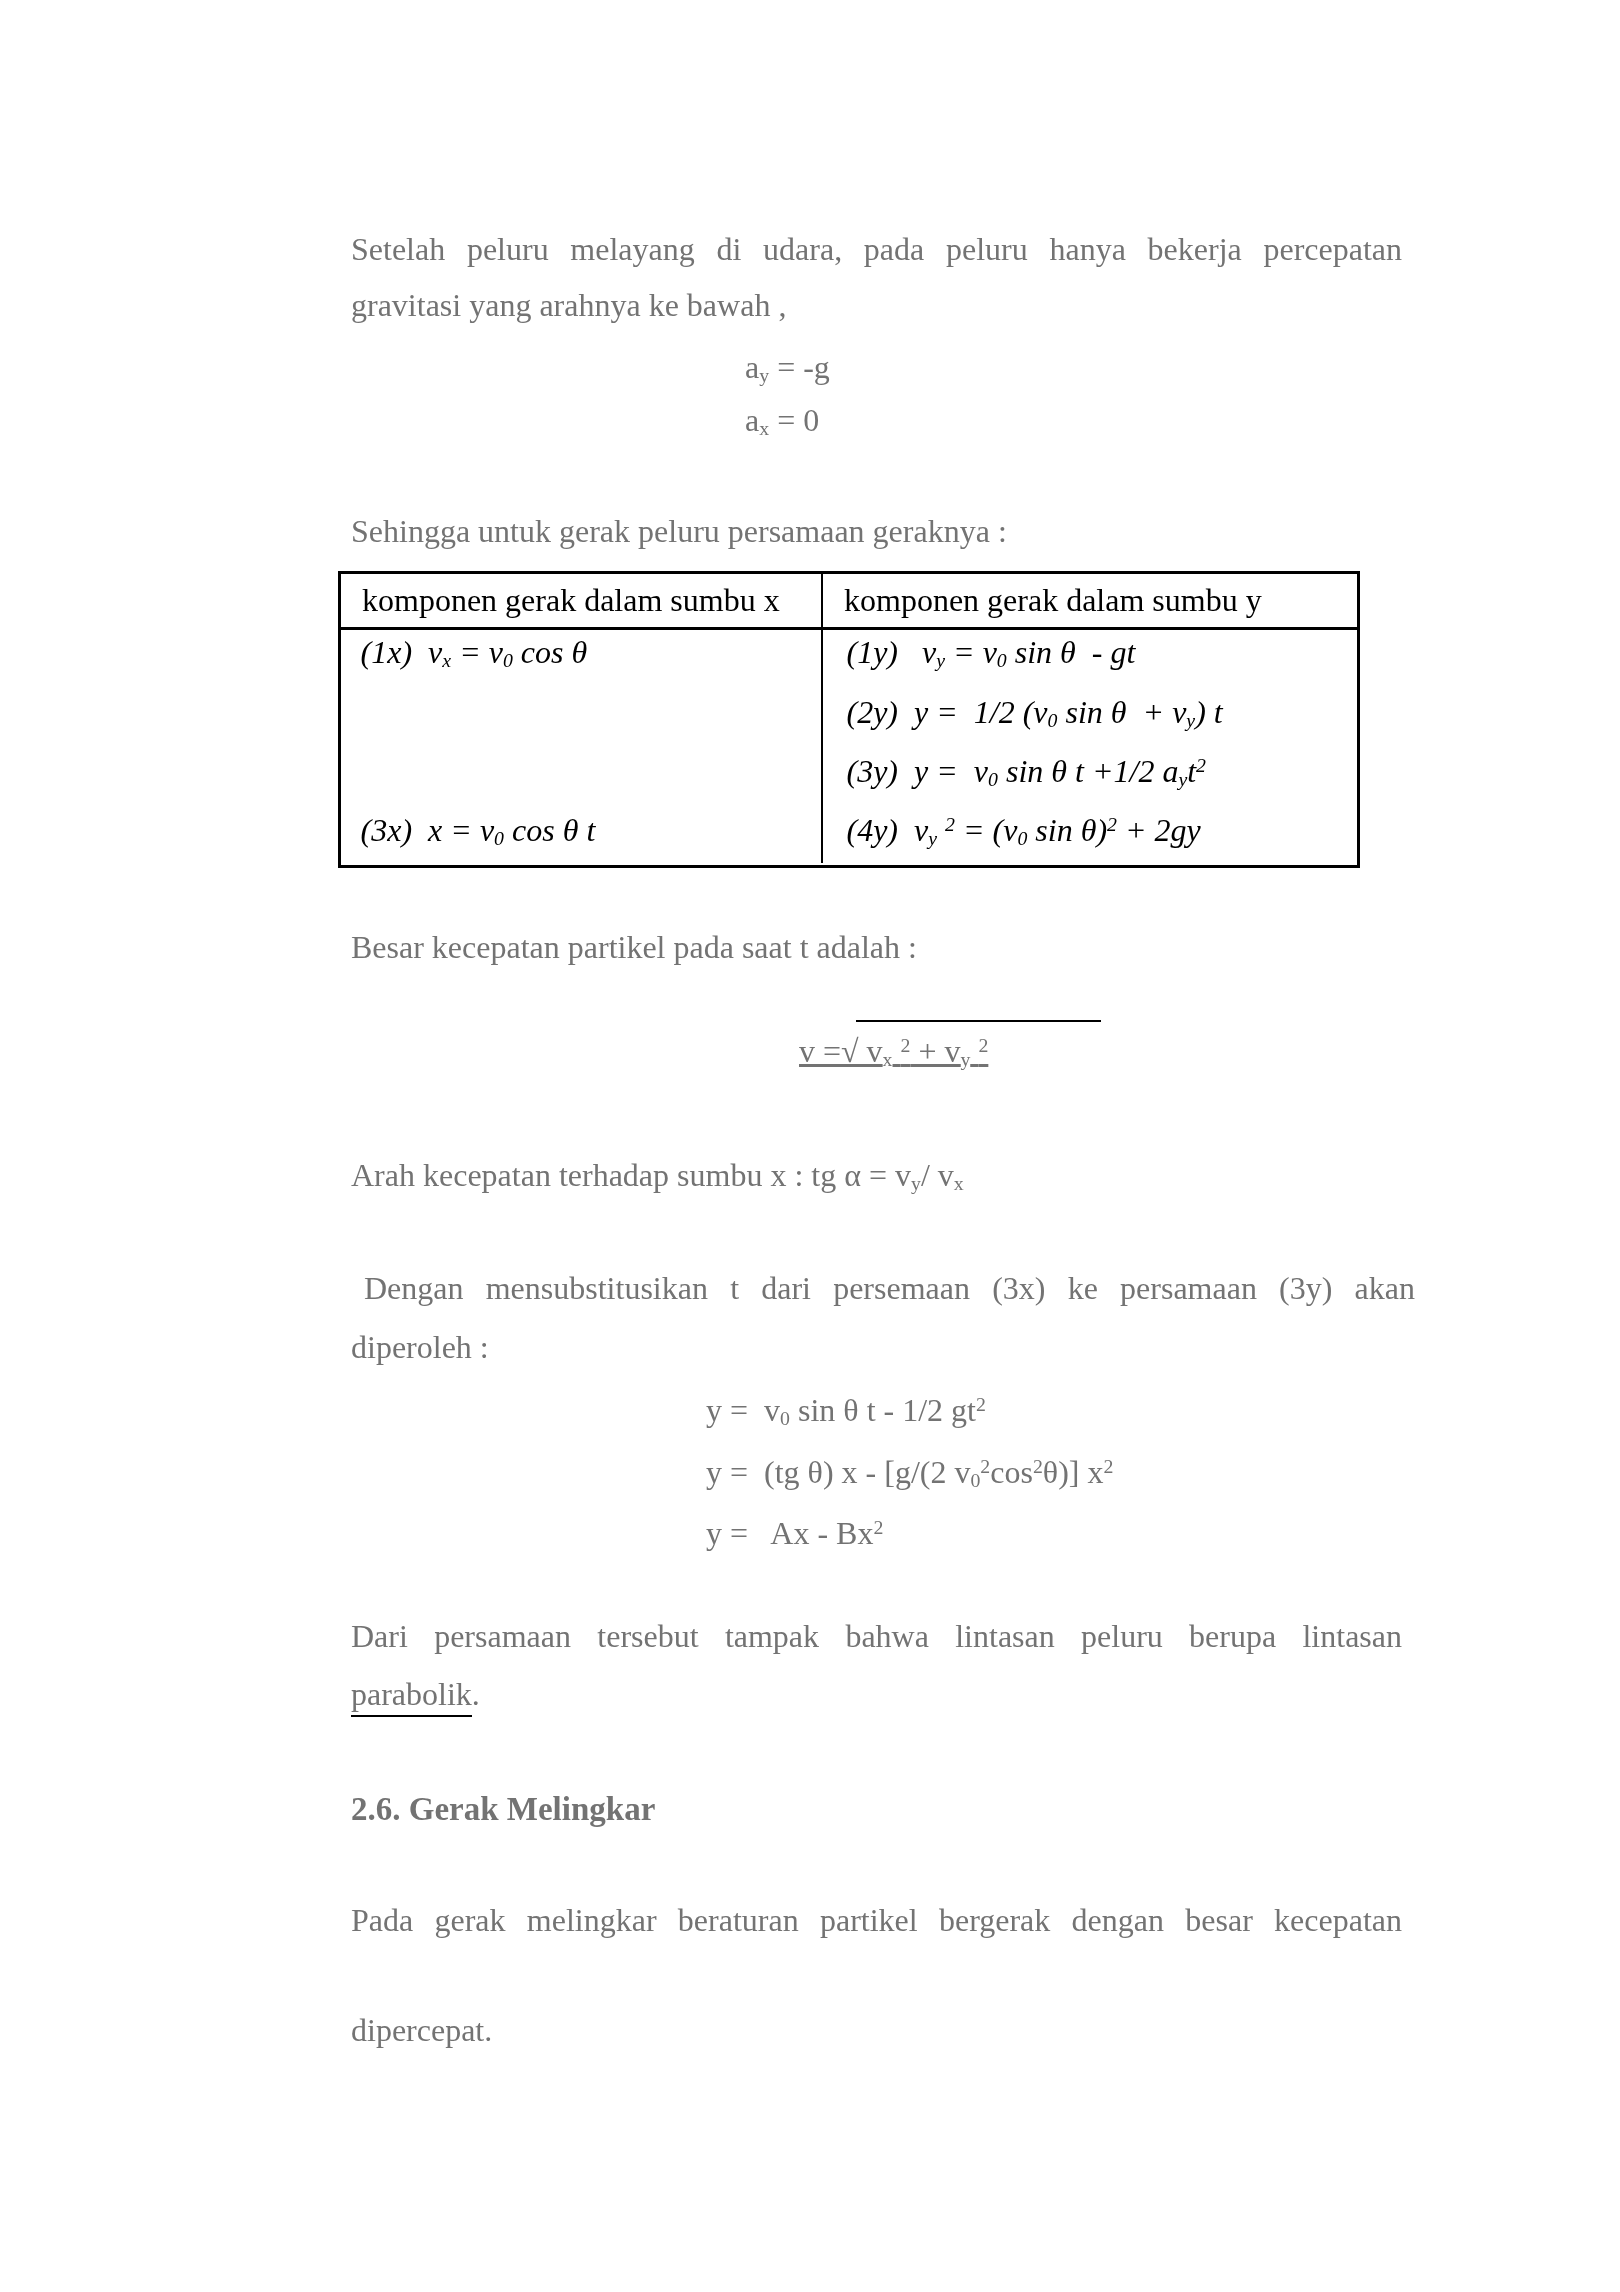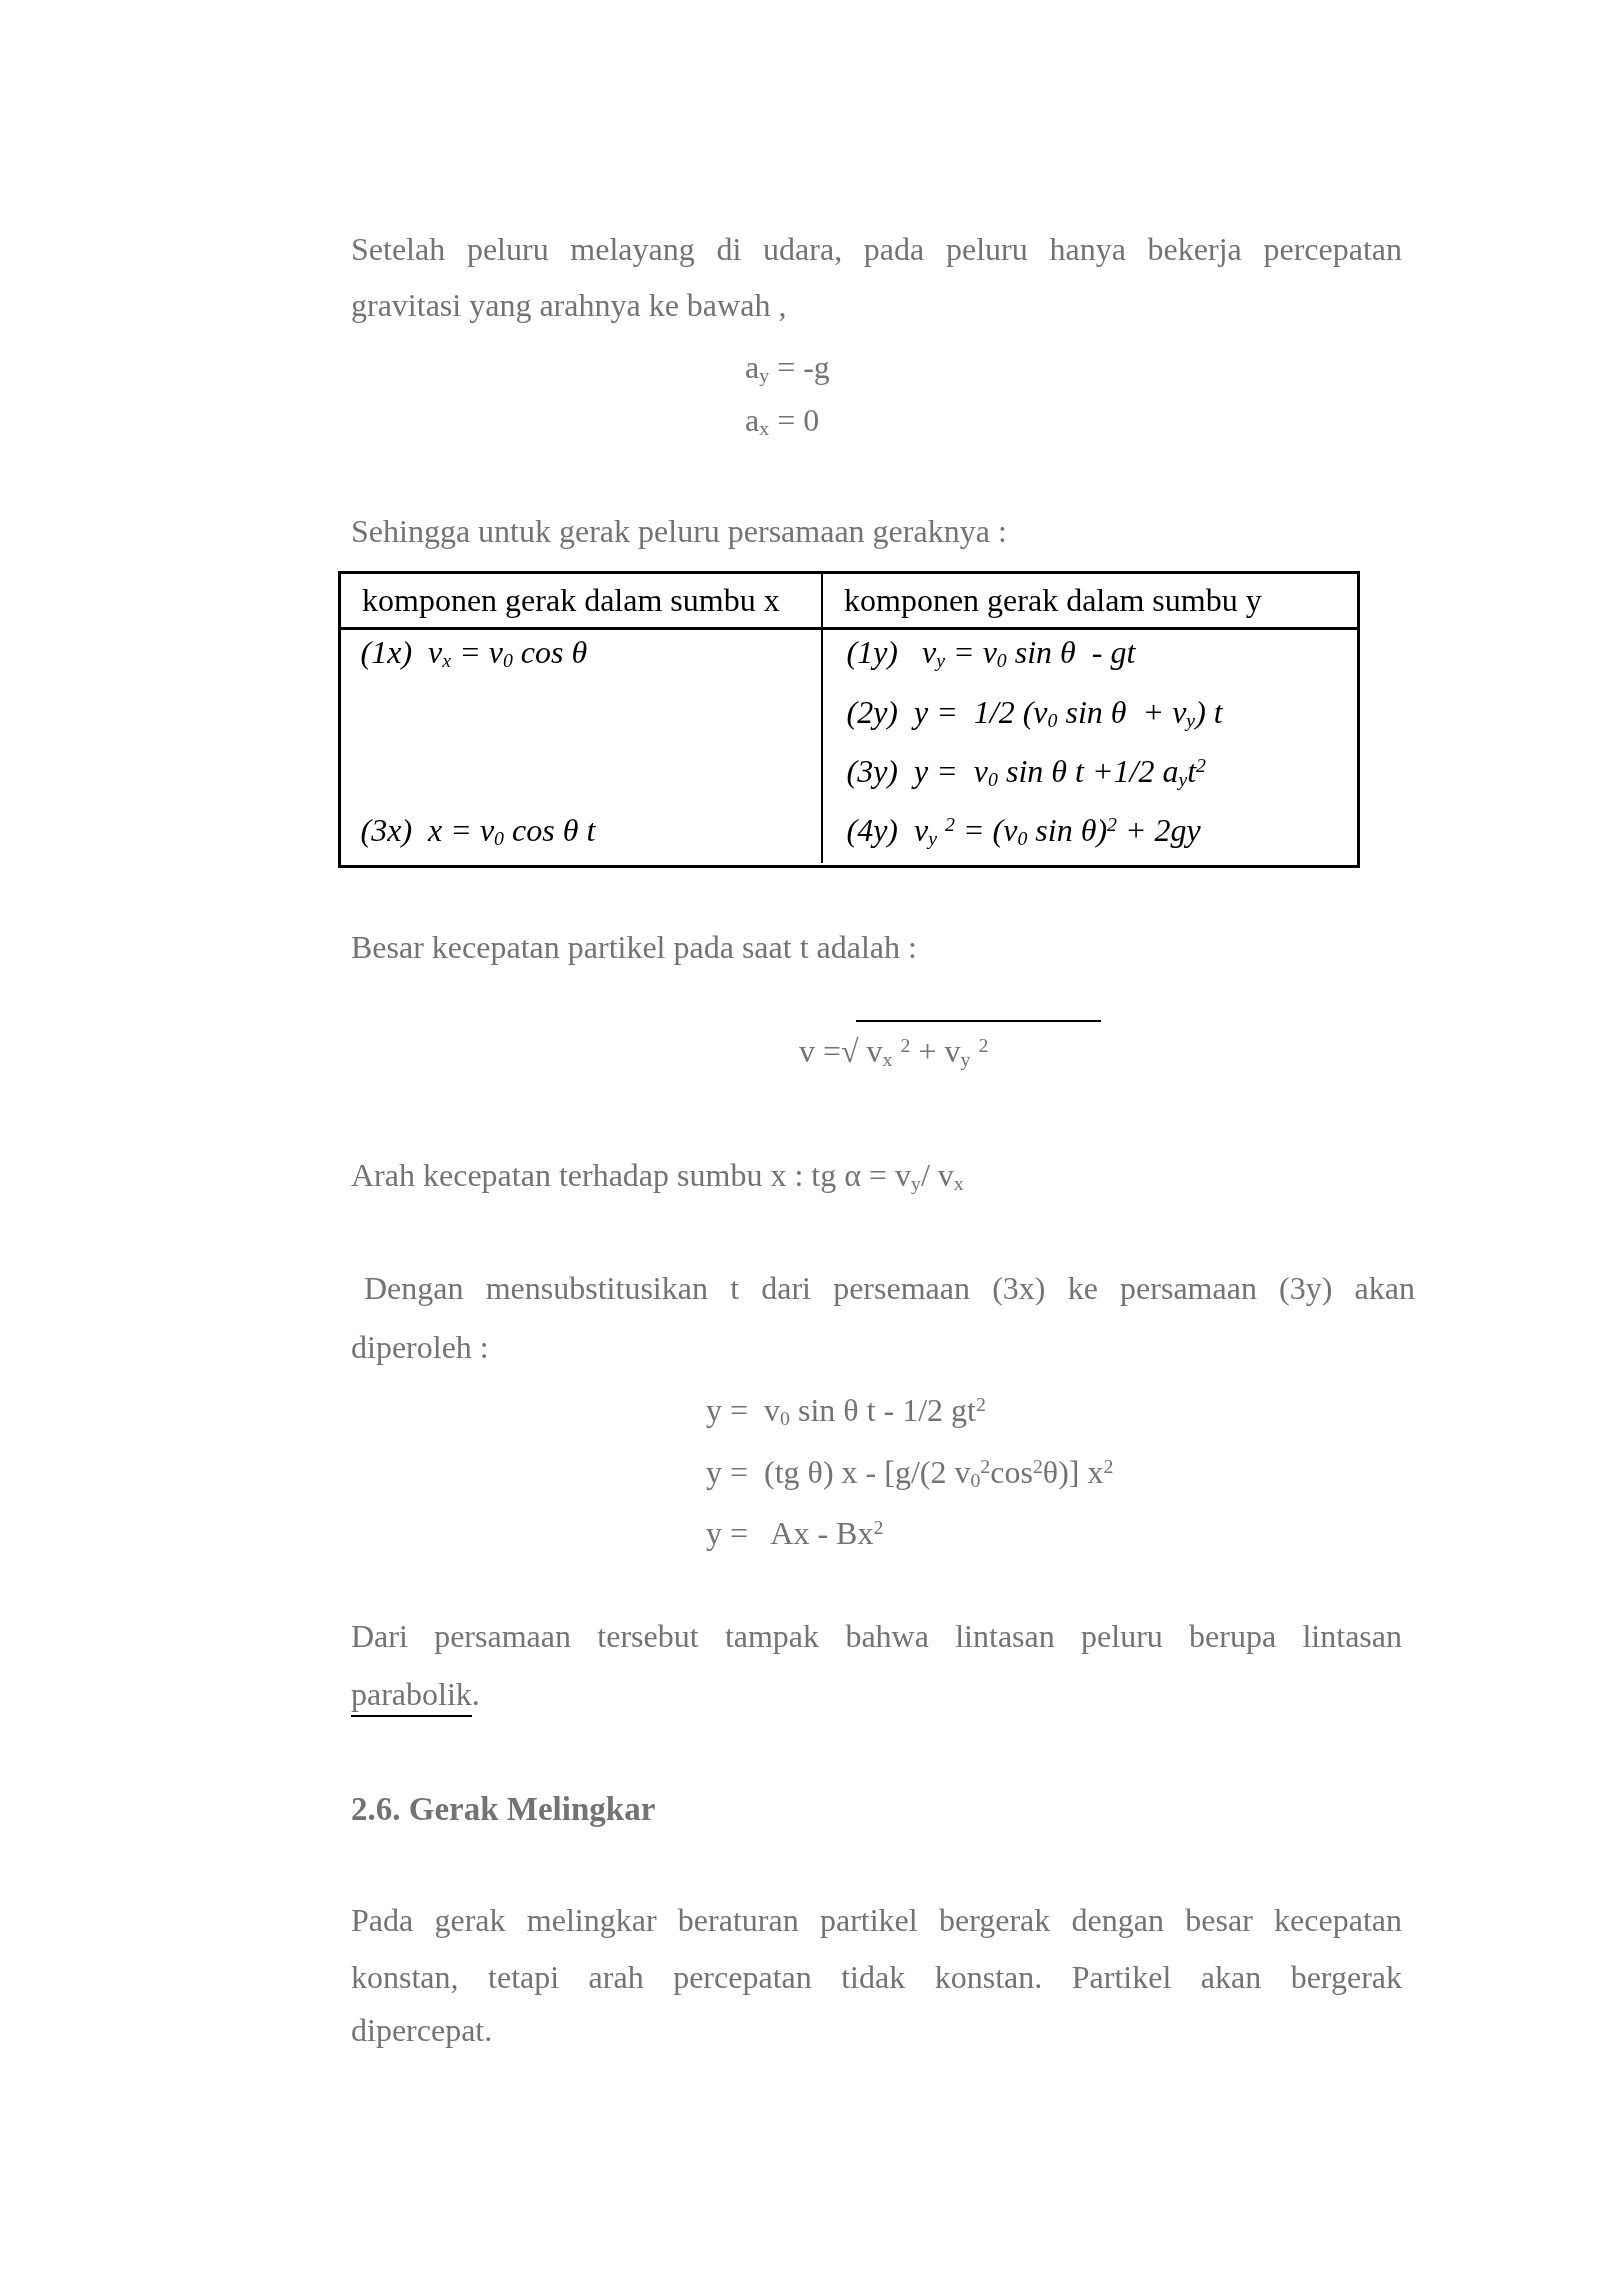--- a/index.html
+++ b/index.html
@@ -121,34 +121,33 @@
         <div class="cl" style="top:64px;">(2y)  y =  1/2 (v<sub>0</sub> sin θ  + v<sub>y</sub>) t</div>
         <div class="cl" style="top:123px;">(3y)  y =  v<sub>0</sub> sin θ t +1/2 a<sub>y</sub>t<sup>2</sup></div>
         <div class="cl" style="top:182px;">(4y)  v<sub>y</sub> <sup>2</sup> = (v<sub>0</sub> sin θ)<sup>2</sup> + 2gy</div>
       </div>
     </div>
   </div>
 
   <div class="t" style="left:351px; top:929px;">Besar kecepatan partikel pada saat t adalah :</div>
 
   <div class="overline-bar"></div>
-  <div class="t" style="left:799px; top:1033px;">v =√ v<sub>x</sub> <sup>2</sup> + v<sub>y</sub> <sup>2</sup></div>
+  <div class="t" style="left:799px; top:1033px;text-decoration:underline;">v =√ v<sub>x</sub> <sup>2</sup> + v<sub>y</sub> <sup>2</sup></div>
 
   <div class="t" style="left:351px; top:1157px;">Arah kecepatan terhadap sumbu x : tg α = v<sub>y</sub>/ v<sub>x</sub></div>
 
   <div class="t just" style="left:364px; top:1270px;">Dengan mensubstitusikan t dari persemaan (3x) ke persamaan (3y) akan</div>
   <div class="t" style="left:351px; top:1329px;">diperoleh :</div>
 
   <div class="t" style="left:706px; top:1392px;">y =  v<sub>0</sub> sin θ t - 1/2 gt<sup>2</sup></div>
   <div class="t" style="left:706px; top:1454px;">y =  (tg θ) x - [g/(2 v<sub>0</sub><sup>2</sup>cos<sup>2</sup>θ)] x<sup>2</sup></div>
   <div class="t" style="left:706px; top:1515px;">y =   Ax - Bx<sup>2</sup></div>
 
   <div class="t just" style="left:351px; top:1618px;">Dari persamaan tersebut tampak bahwa lintasan peluru berupa lintasan</div>
   <div class="t" style="left:351px; top:1676px;"><span class="underlined">parabolik</span><span>.</span></div>
 
   <div class="t bold" style="left:351px; top:1790px;">2.6. Gerak Melingkar</div>
 
   <div class="t just" style="left:351px; top:1902px;">Pada gerak melingkar beraturan partikel bergerak dengan besar kecepatan</div>
-  <div class="t just" style="left:351px; top:1959px;">konstan, tetapi arah percepatan tidak konstan. Partikel akan bergerak</div>
   <div class="t" style="left:351px; top:2012px;">dipercepat.</div>
 
 </div>
 
 
 </body></html>

